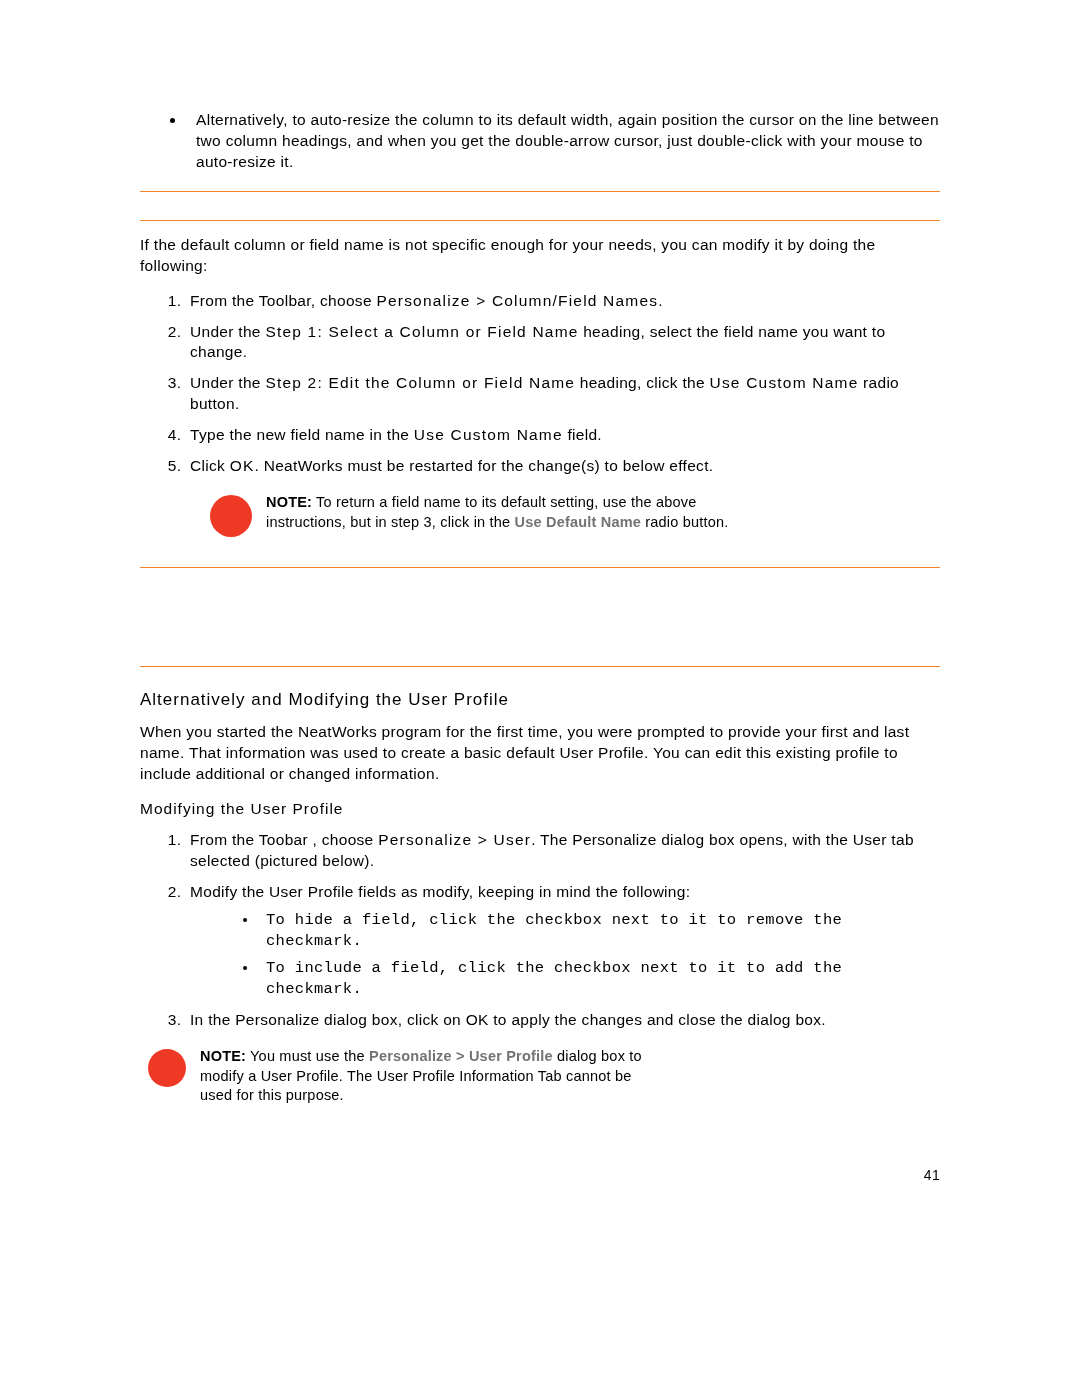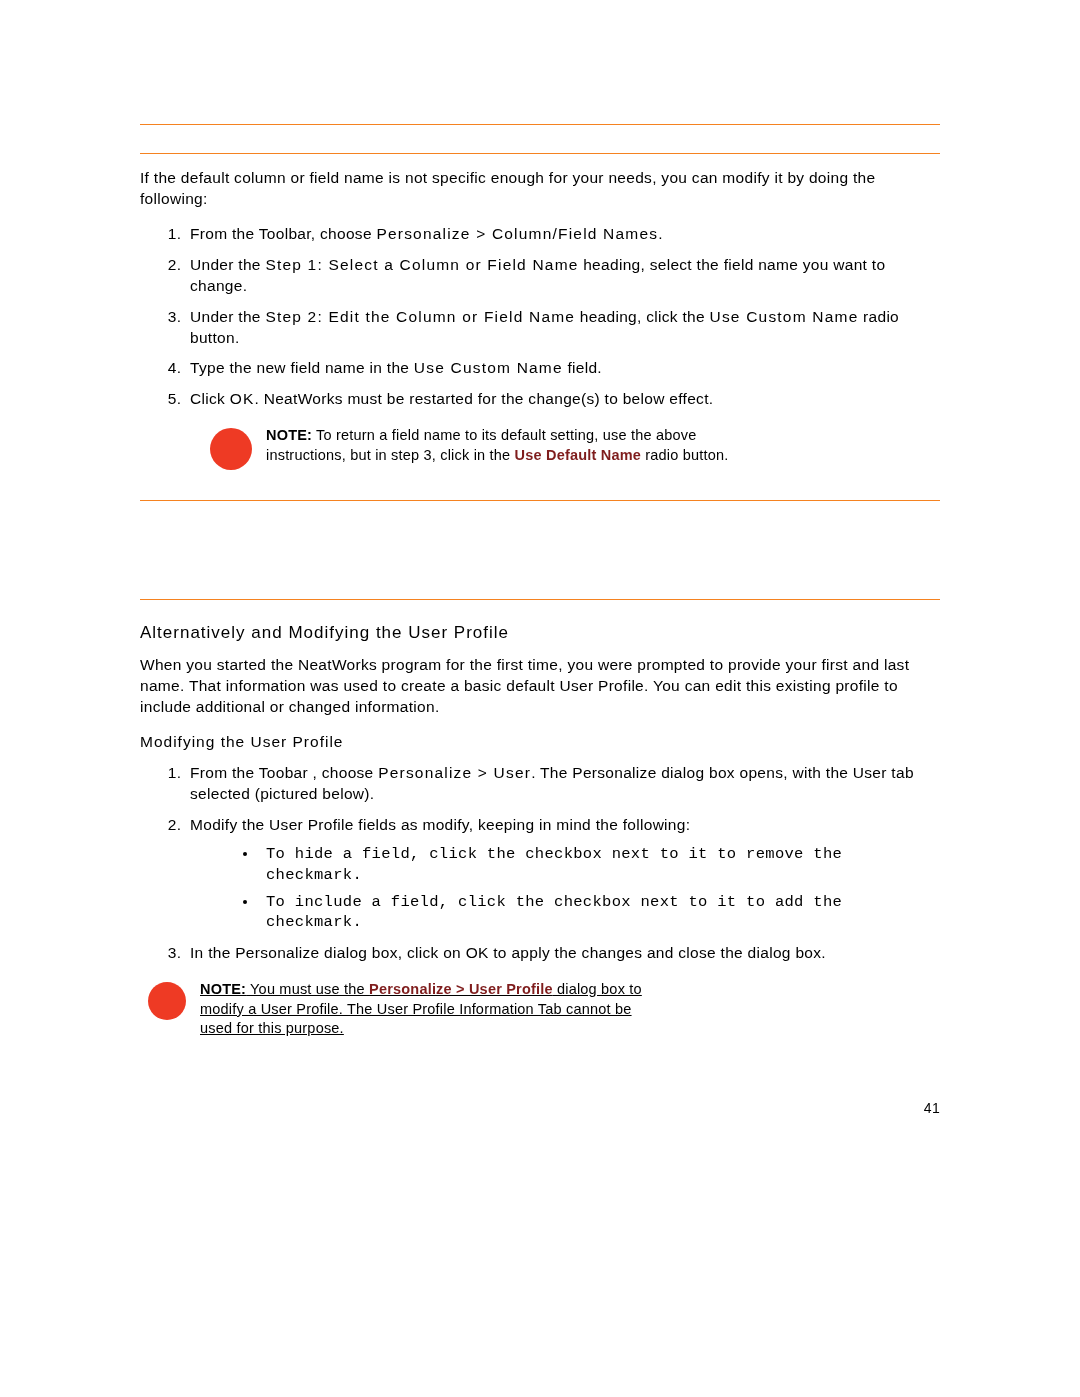--- a/index.html
+++ b/index.html
@@ -58,42 +58,41 @@
   }
   .note-block {
     display: flex;
     align-items: flex-start;
     margin: 10px 0 20px 70px;
     max-width: 540px;
   }
   .note-block.wide {
     margin-left: 8px;
     max-width: 500px;
-    text-decoration: underline;
   }
   .note-dot {
     width: 42px;
     height: 42px;
     background: #ee3a24;
     border-radius: 50%;
     flex-shrink: 0;
     margin-right: 14px;
     margin-top: 2px;
   }
   .note-dot.small {
     width: 38px;
     height: 38px;
   }
   .note-text {
     font-size: 14.5px;
     line-height: 1.35;
     letter-spacing: 0.2px;
   }
   .note-text .blue-bold {
-    color: #7f1d1d;
+    color: #737373;
     font-weight: bold;
   }
   .inner-list {
     list-style: disc;
     margin: 8px 0 8px 48px;
     padding-left: 20px;
     font-family: Liberation Mono, monospace;
   }
   .inner-list li {
     margin-bottom: 6px;
@@ -103,20 +102,23 @@
     text-align: right;
     font-size: 14px;
     margin-top: 60px;
   }
 </style>
 </head>
 <body>
 
 <div class="page">
 
+  <ul class="bullet-list">
+    <li>Alternatively, to auto-resize the column to its default width, again position the cursor on the line between two column headings, and when you get the double-arrow cursor, just double-click with your mouse to auto-resize it.</li>
+  </ul>
 
   <hr class="hr-orange">
   <hr class="hr-orange" style="margin-top:28px;">
 
 
   <div class="para">If the default column or field name is not specific enough for your needs, you can modify it by doing the following:</div>
 
   <ol class="ol">
     <li>
       <span>From the Toolbar, choose </span><span class="spaced">Personalize &gt; Column/Field Names</span><span>.</span>

